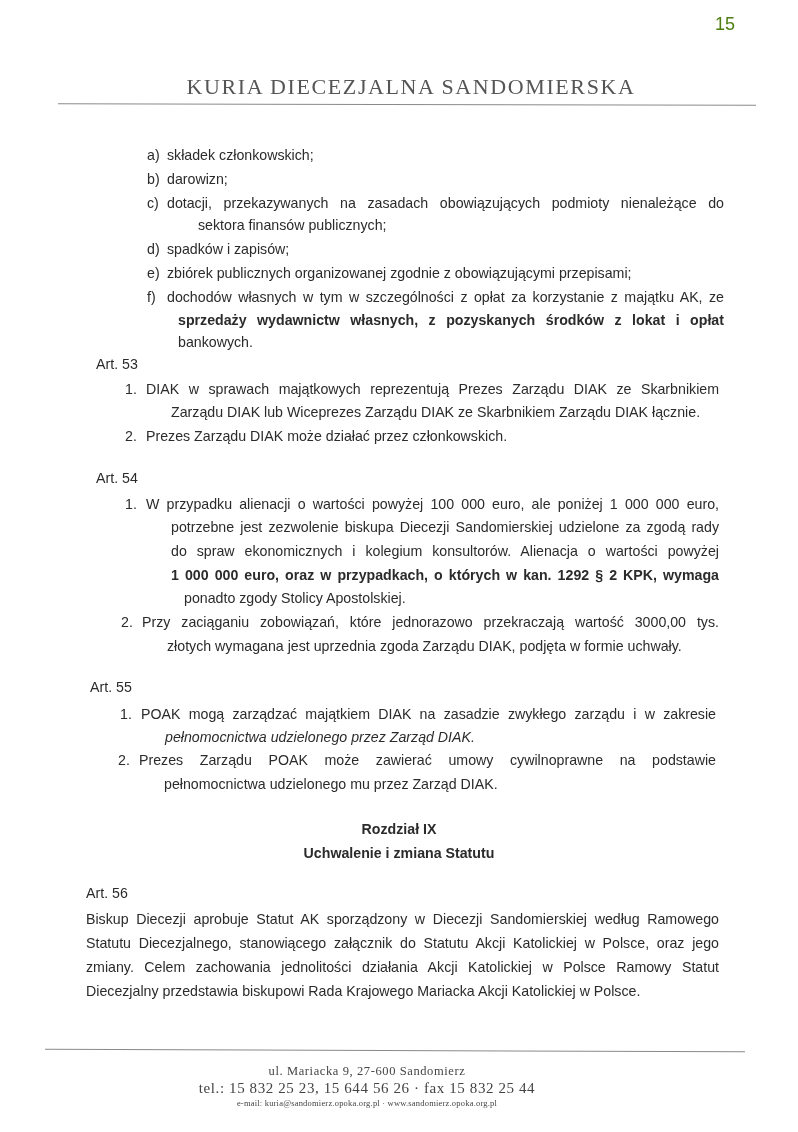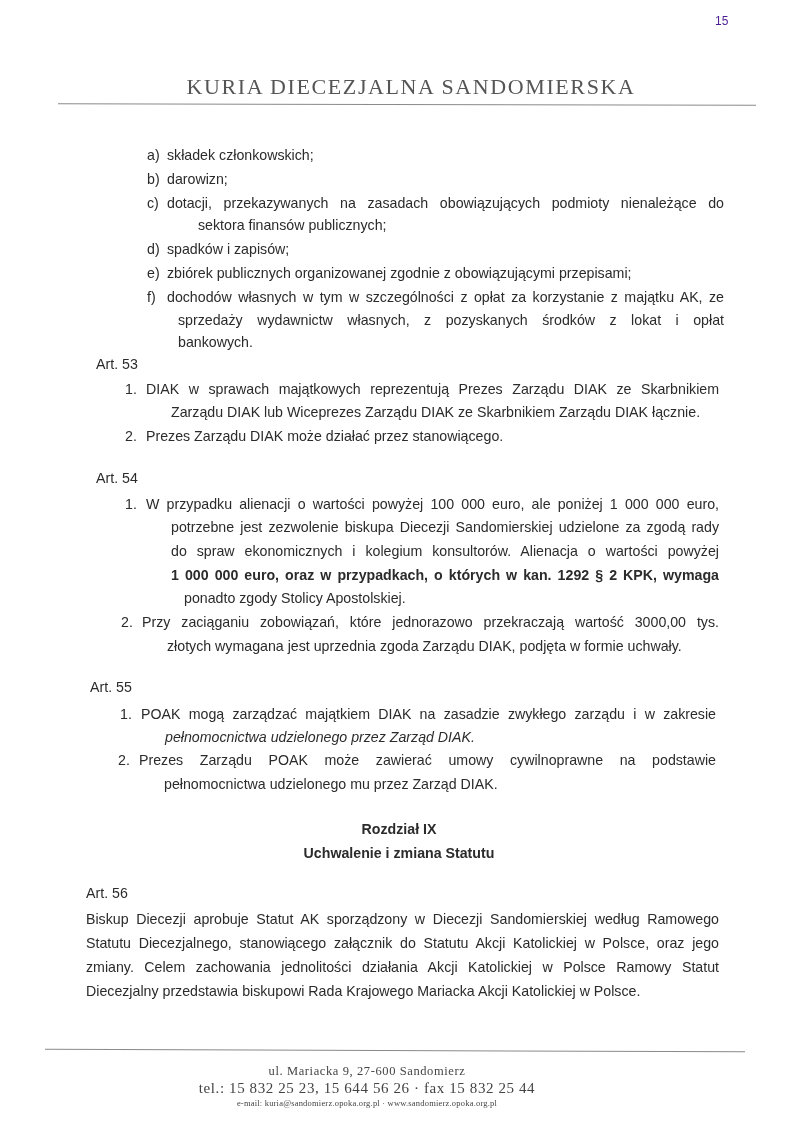--- a/index.html
+++ b/index.html
@@ -1,18 +1,18 @@
 <!DOCTYPE html>
 <html><head>
 <meta charset="utf-8">
 <style>
   html, body { margin: 0; padding: 0; background: #ffffff; }
   body { width: 798px; height: 1132px; position: relative; overflow: hidden;
          font-family: "Liberation Sans", "DejaVu Sans", sans-serif; color: #2b2b2b; }
-  .page-number { position: absolute; left: 715px; top: 14px; font-size: 12px; color: #4c1d95;
+  .page-number { position: absolute; left: 715px; top: 14px; font-size: 18px; color: #4d7c0f;
                  font-family: "Liberation Sans", sans-serif; }
   .letterhead { position: absolute; left: 0; width: 798px; top: 74px; text-align: center;
                 font-family: "Liberation Serif", "DejaVu Serif", serif; font-size: 22px;
                 letter-spacing: 1.6px; color: #555; }
   .letterhead span { display: inline-block; transform: translateX(12px); }
   .rule-top { position: absolute; left: 58px; width: 698px; top: 104px; height: 1px; background: #8a8a8a; transform: rotate(0.12deg); }
   .rule-bottom { position: absolute; left: 45px; width: 700px; top: 1050px; height: 1px; background: #8a8a8a; transform: rotate(0.2deg); }
 
   .line { position: absolute; font-size: 14.2px; line-height: 18px; white-space: nowrap; }
   .just { text-align: justify; text-align-last: justify; white-space: normal; }
@@ -35,29 +35,29 @@
   <div class="rule-top"></div>
 
   <div>
     <div class="line" style="left:147px; top:146px;"><span class="lbl" style="width:20px">a)</span><span>składek członkowskich;</span></div>
     <div class="line" style="left:147px; top:170px;"><span class="lbl" style="width:20px">b)</span><span>darowizn;</span></div>
     <div class="line just" style="left:147px; top:194px; width:577px;"><span class="lbl" style="width:20px">c)</span><span>dotacji, przekazywanych na zasadach obowiązujących podmioty nienależące do</span></div>
     <div class="line" style="left:198px; top:216px;">sektora finansów publicznych;</div>
     <div class="line" style="left:147px; top:240px;"><span class="lbl" style="width:20px">d)</span><span>spadków i zapisów;</span></div>
     <div class="line" style="left:147px; top:264px;"><span class="lbl" style="width:20px">e)</span><span>zbiórek publicznych organizowanej zgodnie z obowiązującymi przepisami;</span></div>
     <div class="line just" style="left:147px; top:288px; width:577px;"><span class="lbl" style="width:20px">f)</span><span>dochodów własnych w tym w szczególności z opłat za korzystanie z majątku AK, ze</span></div>
-    <div class="line just" style="left:178px; top:311px; width:546px;">sprzedaży wydawnictw własnych, z pozyskanych środków z lokat i opłat</div>
+    <div class="line just" style="left:178px; top:311px; width:546px;font-weight:bold;">sprzedaży wydawnictw własnych, z pozyskanych środków z lokat i opłat</div>
     <div class="line" style="left:178px; top:333px;">bankowych.</div>
   </div>
 
   <div>
     <div class="line" style="left:96px; top:355px;">Art. 53</div>
     <div class="line just" style="left:125px; top:380px; width:594px;"><span class="lbl" style="width:21px">1.</span><span>DIAK w sprawach majątkowych reprezentują Prezes Zarządu DIAK ze Skarbnikiem</span></div>
     <div class="line" style="left:171px; top:403px;">Zarządu DIAK lub Wiceprezes Zarządu DIAK ze Skarbnikiem Zarządu DIAK łącznie.</div>
-    <div class="line" style="left:125px; top:427px;"><span class="lbl" style="width:21px">2.</span><span>Prezes Zarządu DIAK może działać przez stanowiącego.</span></div>
+    <div class="line" style="left:125px; top:427px;"><span class="lbl" style="width:21px">2.</span><span>Prezes Zarządu DIAK może działać przez członkowskich.</span></div>
   </div>
 
   <div>
     <div class="line" style="left:96px; top:469px;">Art. 54</div>
     <div class="line just" style="left:125px; top:495px; width:594px;"><span class="lbl" style="width:21px">1.</span><span>W przypadku alienacji o wartości powyżej 100 000 euro, ale poniżej 1 000 000 euro,</span></div>
     <div class="line just" style="left:171px; top:518px; width:548px;">potrzebne jest zezwolenie biskupa Diecezji Sandomierskiej udzielone za zgodą rady</div>
     <div class="line just" style="left:171px; top:542px; width:548px;">do spraw ekonomicznych i kolegium konsultorów. Alienacja o wartości powyżej</div>
     <div class="line just" style="left:171px; top:566px; width:548px;font-weight:bold;">1 000 000 euro, oraz w przypadkach, o których w kan. 1292 § 2 KPK, wymaga</div>
     <div class="line" style="left:184px; top:589px;">ponadto zgody Stolicy Apostolskiej.</div>
     <div class="line just" style="left:121px; top:613px; width:598px;"><span class="lbl" style="width:21px">2.</span><span>Przy zaciąganiu zobowiązań, które jednorazowo przekraczają wartość 3000,00 tys.</span></div>

